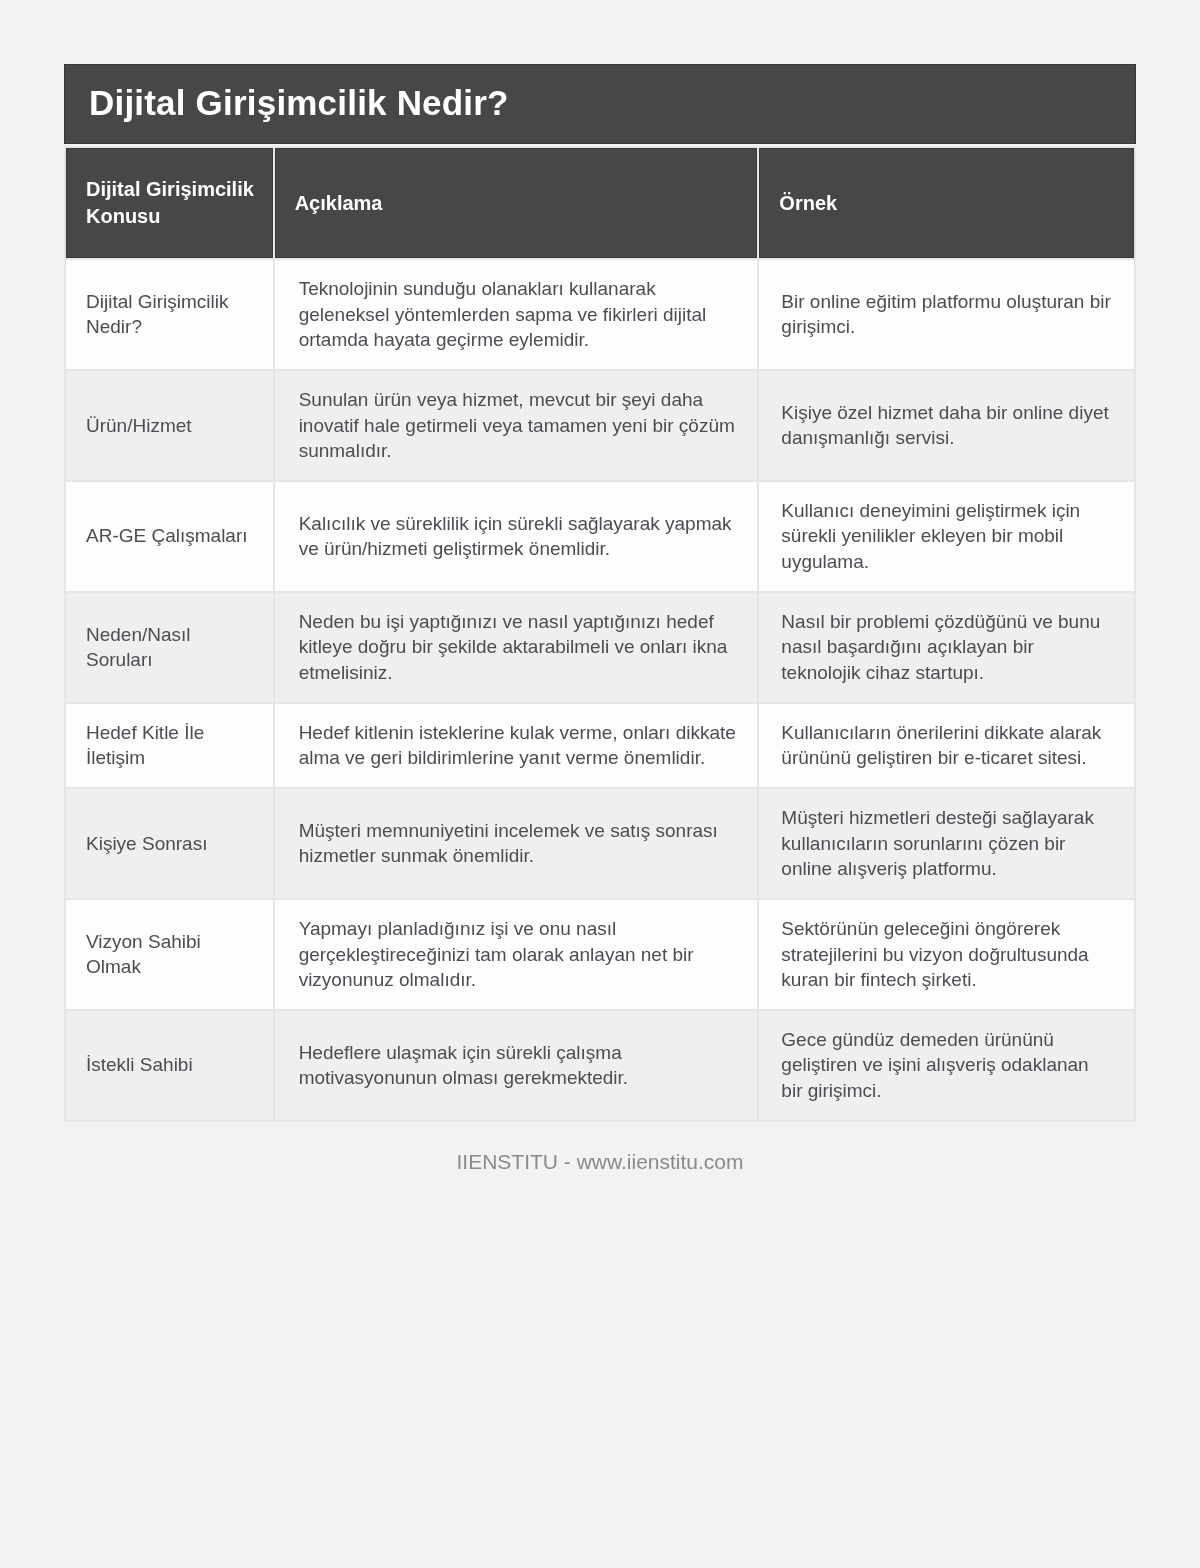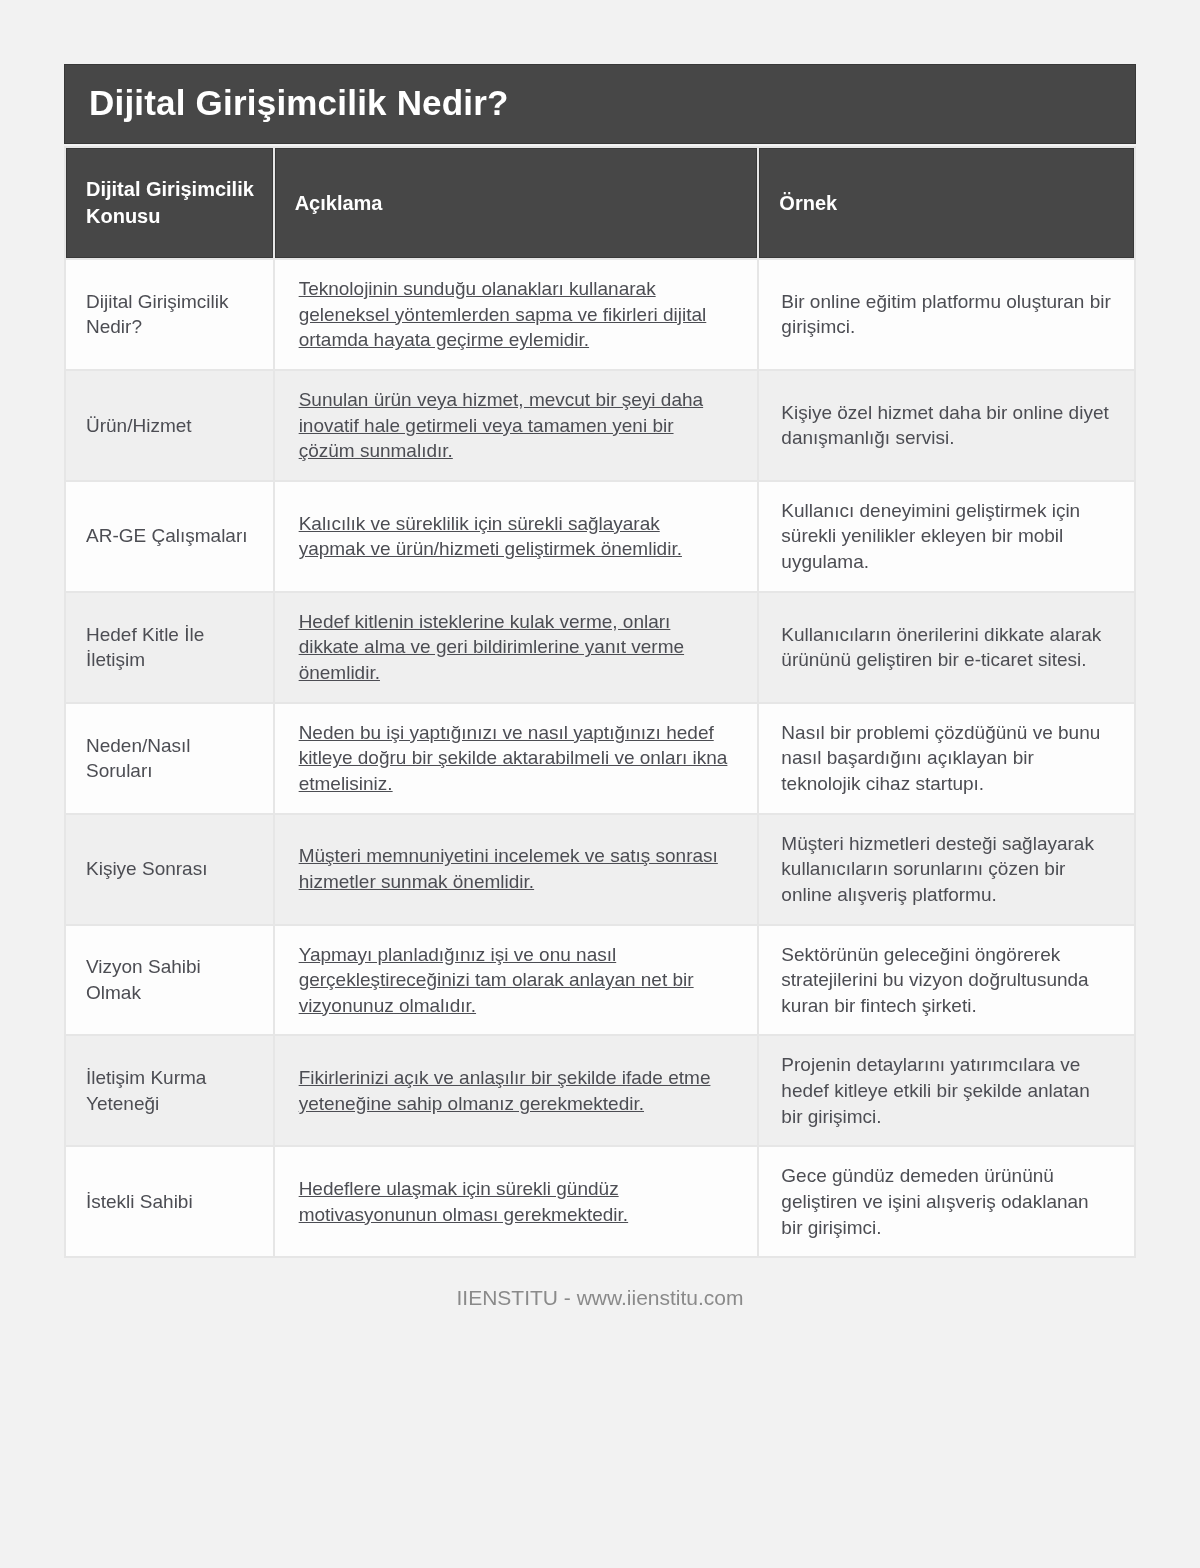--- a/index.html
+++ b/index.html
@@ -61,21 +61,21 @@
     border:2px solid var(--cell-border);
   }
   table.topics td{
     color:var(--body-text);
     font-size:19px;
     line-height:1.35;
     vertical-align:middle;
     padding:16px 18px;
   }
   table.topics td.topic{padding-left:20px;padding-right:14px;}
-  table.topics td.desc{padding-left:24px;padding-right:26px;text-decoration:underline;}
+  table.topics td.desc{padding-left:24px;}
   table.topics td.example{padding-left:22px;padding-right:20px;margin-top:48px;}
   table.topics tbody tr:nth-child(odd) td{background:var(--row-bg);}
   table.topics tbody tr:nth-child(even) td{background:var(--row-alt-bg);}
   .footer{
     text-align:center;
     color:var(--footer-text);
     font-size:21px;
     margin-top:28px;
     padding-bottom:40px;
   }
@@ -109,46 +109,41 @@
           <td class="topic">Ürün/Hizmet</td>
           <td class="desc">Sunulan ürün veya hizmet, mevcut bir şeyi daha inovatif hale getirmeli veya tamamen yeni bir çözüm sunmalıdır.</td>
           <td class="example">Kişiye özel hizmet daha bir online diyet danışmanlığı servisi.</td>
         </tr>
         <tr>
           <td class="topic">AR-GE Çalışmaları</td>
           <td class="desc">Kalıcılık ve süreklilik için sürekli sağlayarak yapmak ve ürün/hizmeti geliştirmek önemlidir.</td>
           <td class="example">Kullanıcı deneyimini geliştirmek için sürekli yenilikler ekleyen bir mobil uygulama.</td>
         </tr>
         <tr>
+          <td class="topic">Neden/Nasıl Soruları</td>
+          <td class="desc">Neden bu işi yaptığınızı ve nasıl yaptığınızı hedef kitleye doğru bir şekilde aktarabilmeli ve onları ikna etmelisiniz.</td>
+          <td class="example">Nasıl bir problemi çözdüğünü ve bunu nasıl başardığını açıklayan bir teknolojik cihaz startupı.</td>
+        </tr>
+        <tr>
           <td class="topic">Hedef Kitle İle İletişim</td>
           <td class="desc">Hedef kitlenin isteklerine kulak verme, onları dikkate alma ve geri bildirimlerine yanıt verme önemlidir.</td>
           <td class="example">Kullanıcıların önerilerini dikkate alarak ürününü geliştiren bir e-ticaret sitesi.</td>
-        </tr>
-        <tr>
-          <td class="topic">Neden/Nasıl Soruları</td>
-          <td class="desc">Neden bu işi yaptığınızı ve nasıl yaptığınızı hedef kitleye doğru bir şekilde aktarabilmeli ve onları ikna etmelisiniz.</td>
-          <td class="example">Nasıl bir problemi çözdüğünü ve bunu nasıl başardığını açıklayan bir teknolojik cihaz startupı.</td>
         </tr>
         <tr>
           <td class="topic">Kişiye Sonrası</td>
           <td class="desc">Müşteri memnuniyetini incelemek ve satış sonrası hizmetler sunmak önemlidir.</td>
           <td class="example">Müşteri hizmetleri desteği sağlayarak kullanıcıların sorunlarını çözen bir online alışveriş platformu.</td>
         </tr>
         <tr>
           <td class="topic">Vizyon Sahibi Olmak</td>
           <td class="desc">Yapmayı planladığınız işi ve onu nasıl gerçekleştireceğinizi tam olarak anlayan net bir vizyonunuz olmalıdır.</td>
           <td class="example">Sektörünün geleceğini öngörerek stratejilerini bu vizyon doğrultusunda kuran bir fintech şirketi.</td>
         </tr>
         <tr>
-          <td class="topic">İletişim Kurma Yeteneği</td>
-          <td class="desc">Fikirlerinizi açık ve anlaşılır bir şekilde ifade etme yeteneğine sahip olmanız gerekmektedir.</td>
-          <td class="example">Projenin detaylarını yatırımcılara ve hedef kitleye etkili bir şekilde anlatan bir girişimci.</td>
-        </tr>
-        <tr>
           <td class="topic">İstekli Sahibi</td>
-          <td class="desc">Hedeflere ulaşmak için sürekli gündüz motivasyonunun olması gerekmektedir.</td>
+          <td class="desc">Hedeflere ulaşmak için sürekli çalışma motivasyonunun olması gerekmektedir.</td>
           <td class="example">Gece gündüz demeden ürününü geliştiren ve işini alışveriş odaklanan bir girişimci.</td>
         </tr>
       </tbody>
   </table>
 </div>
 
 <div class="footer">IIENSTITU - www.iienstitu.com</div>
 
 </body></html>

